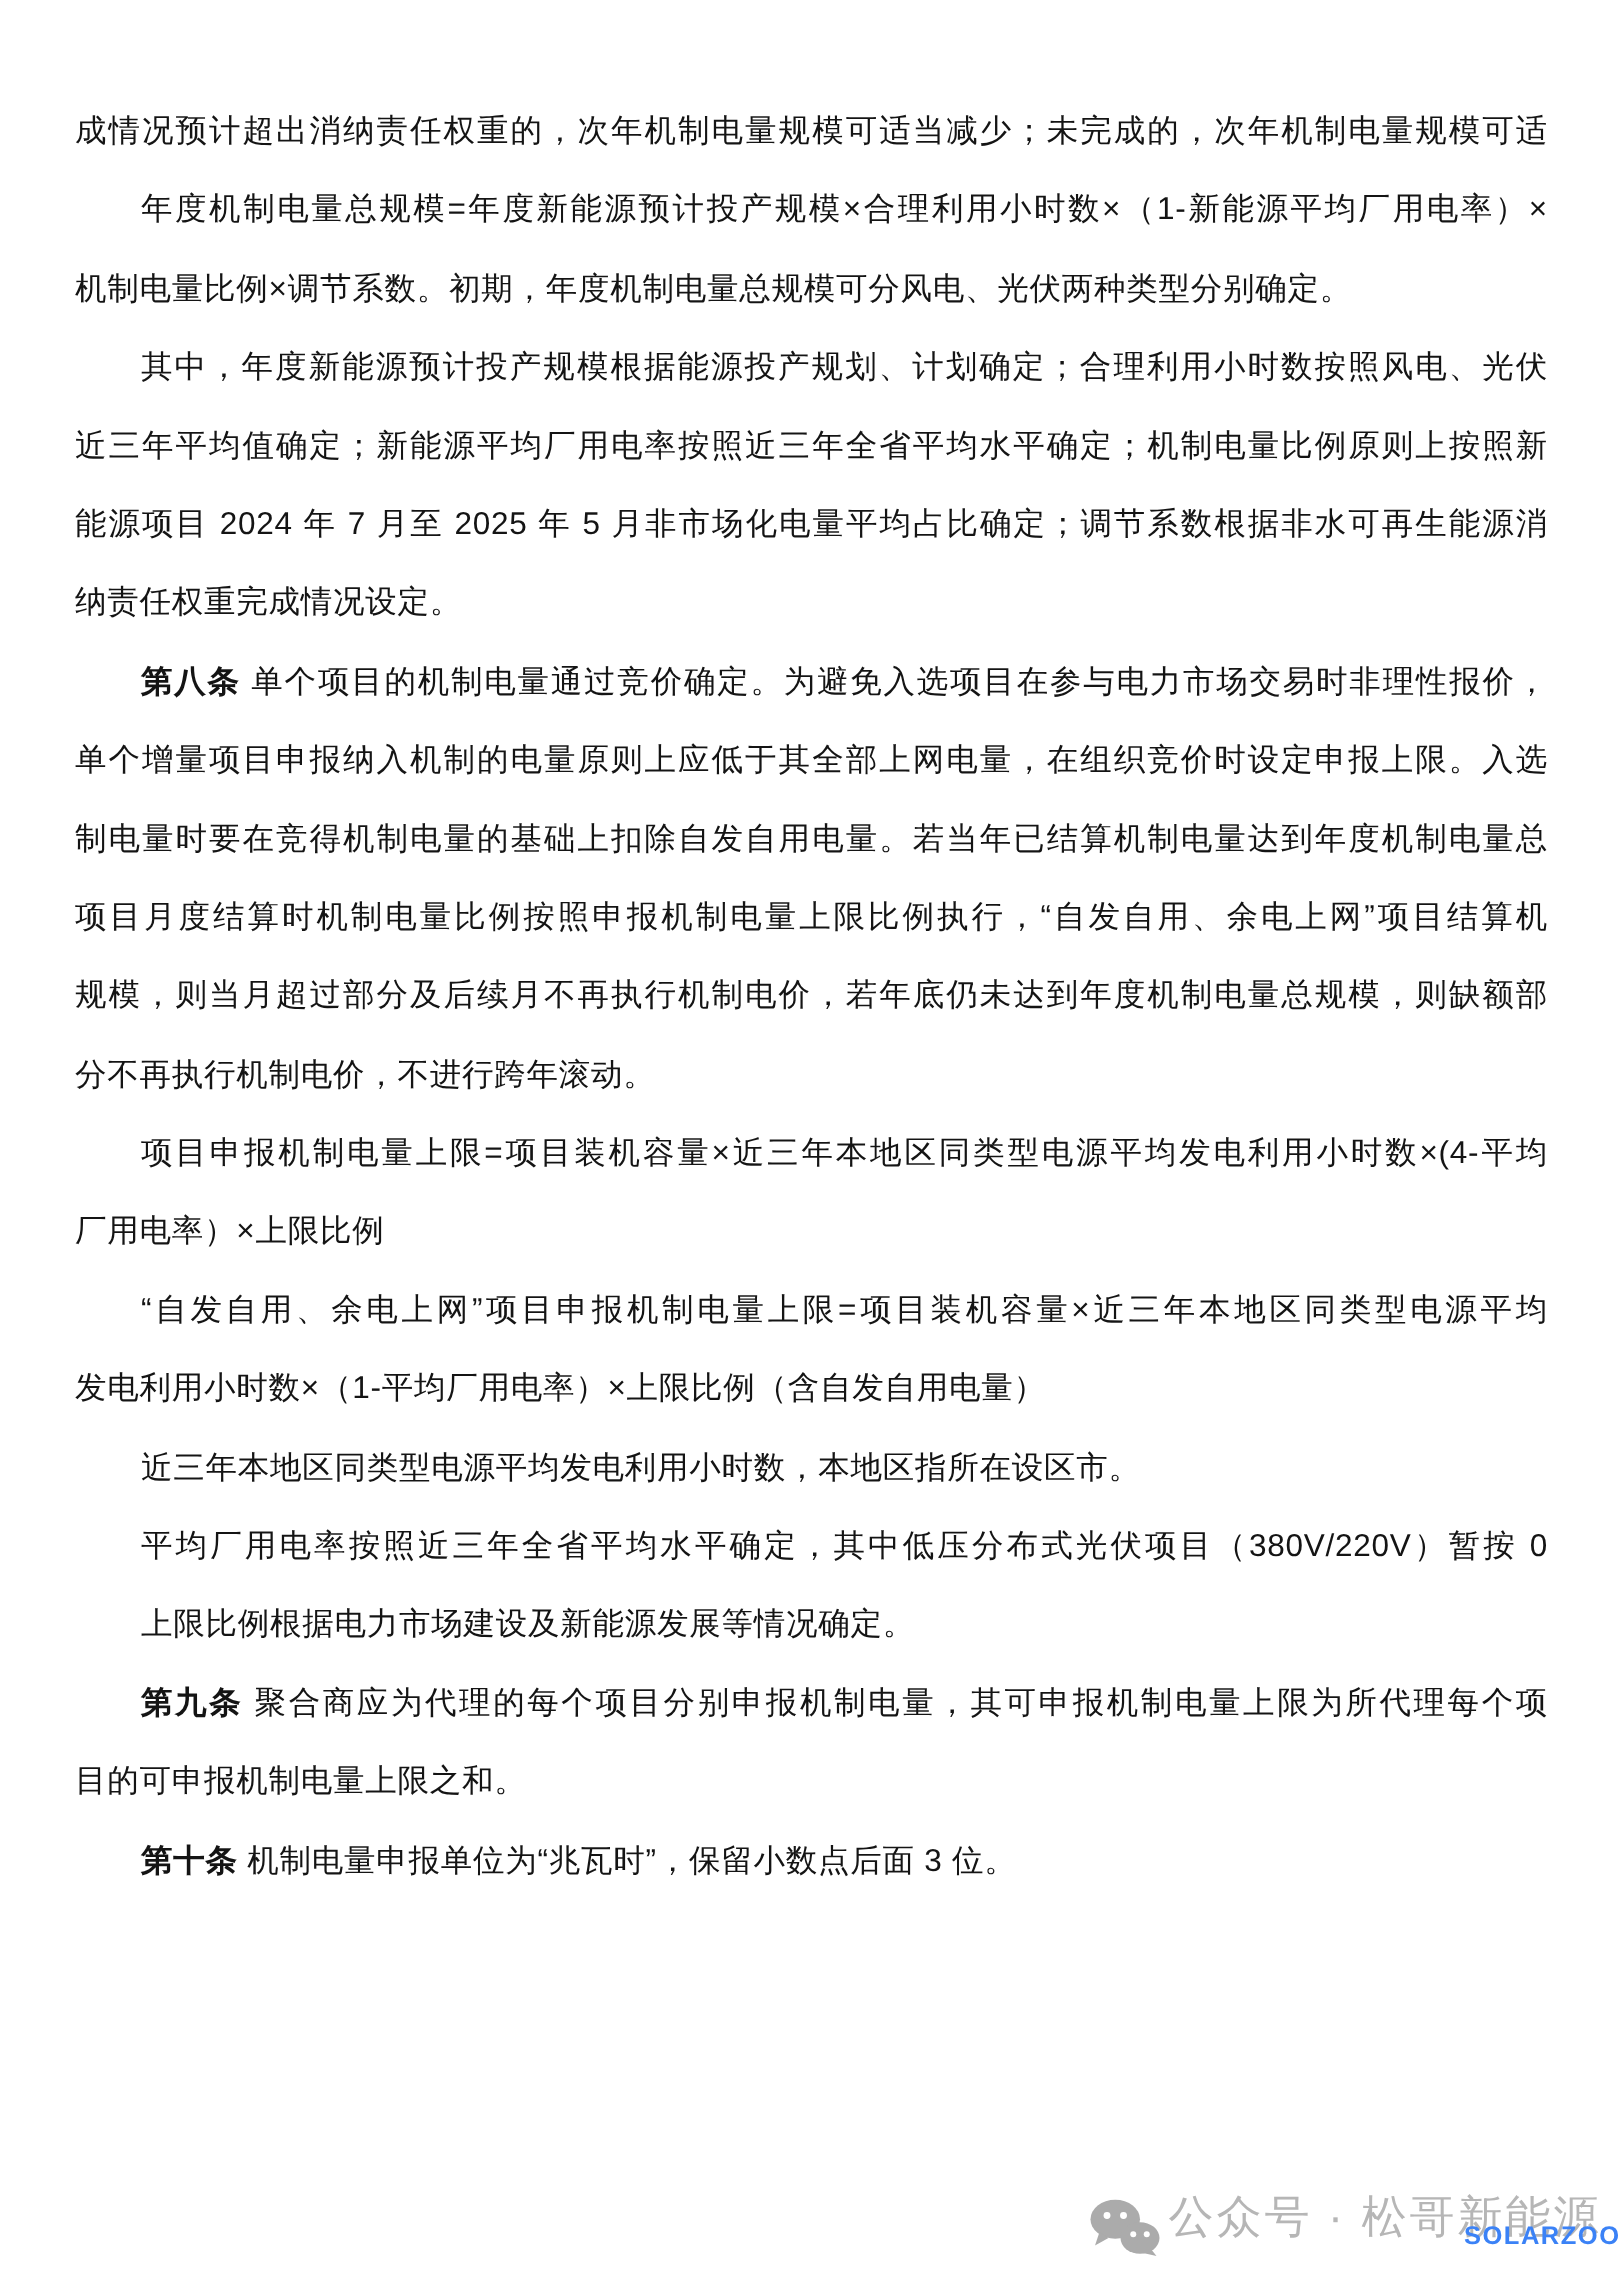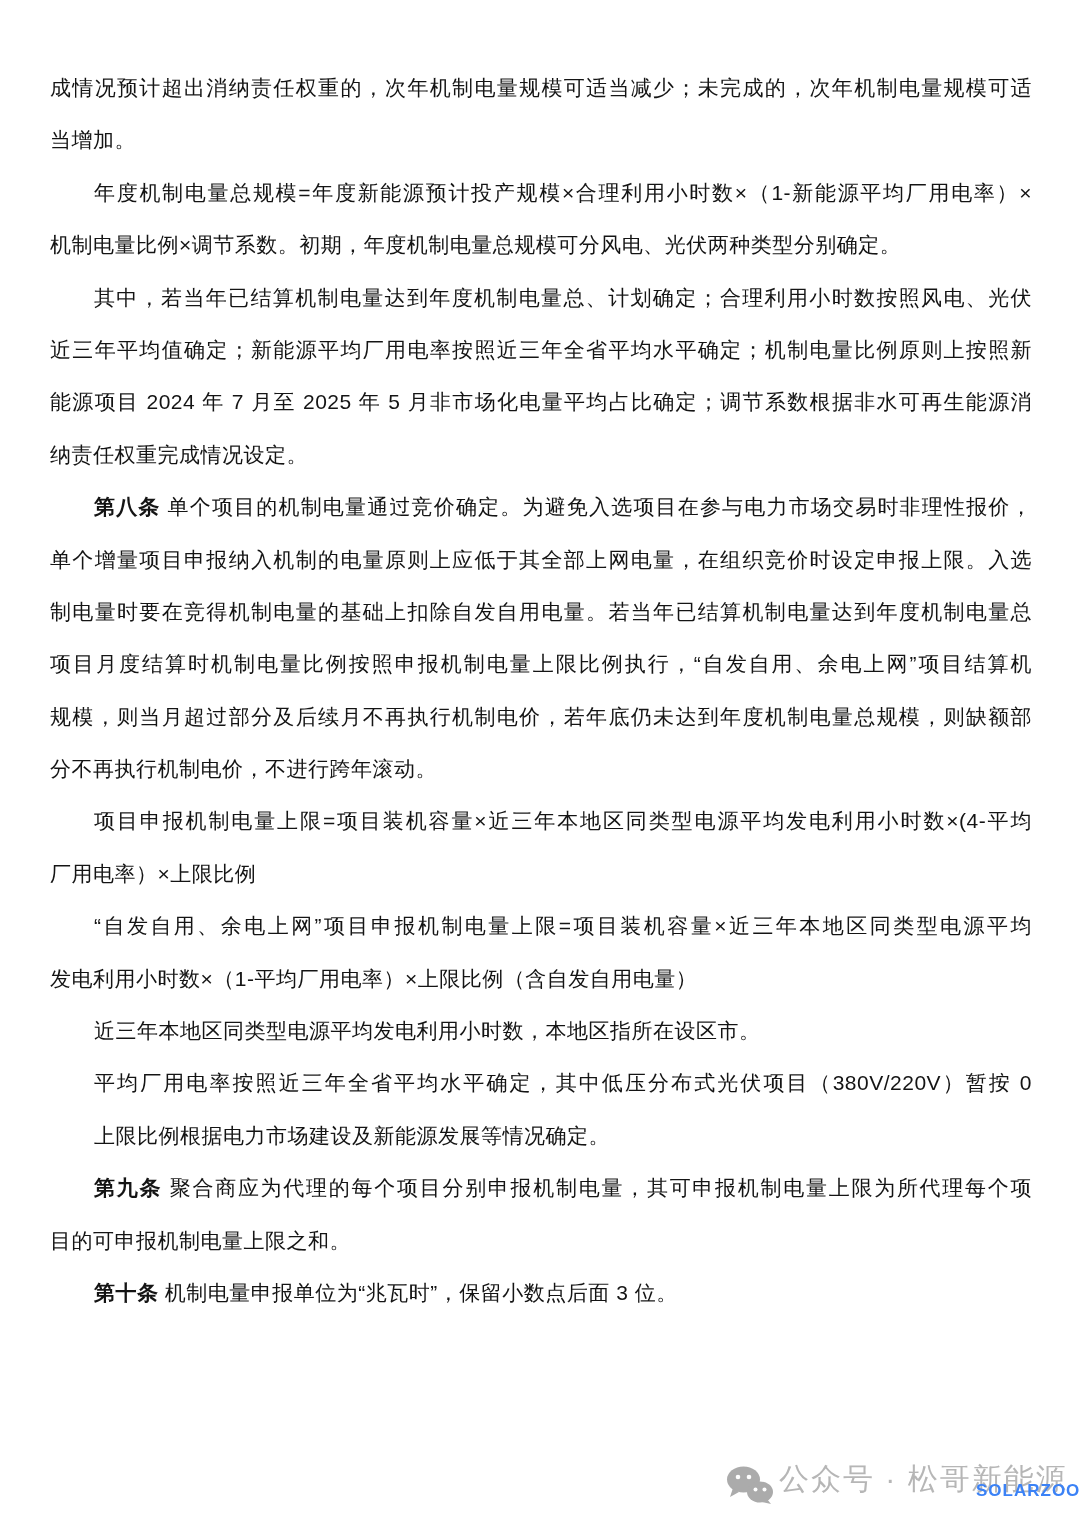--- a/index.html
+++ b/index.html
@@ -68,24 +68,23 @@
     z-index: 2;
   }
 </style>
 </head>
 <body>
 
 <div class="page">
 
   <div class="content" id="doc-lines">
       <div class="line fill">成情况预计超出消纳责任权重的，次年机制电量规模可适当减少；未完成的，次年机制电量规模可适</div>
-      <div class="line">当增加。</div>
       <div class="line ind fill">年度机制电量总规模=年度新能源预计投产规模×合理利用小时数×（1-新能源平均厂用电率）×</div>
       <div class="line">机制电量比例×调节系数。初期，年度机制电量总规模可分风电、光伏两种类型分别确定。</div>
-      <div class="line ind fill">其中，若当年已结算机制电量达到年度机制电量总、计划确定；合理利用小时数按照风电、光伏</div>
+      <div class="line ind fill">其中，年度新能源预计投产规模根据能源投产规划、计划确定；合理利用小时数按照风电、光伏</div>
       <div class="line fill">近三年平均值确定；新能源平均厂用电率按照近三年全省平均水平确定；机制电量比例原则上按照新</div>
       <div class="line fill">能源项目 2024 年 7 月至 2025 年 5 月非市场化电量平均占比确定；调节系数根据非水可再生能源消</div>
       <div class="line">纳责任权重完成情况设定。</div>
       <div class="line ind fill"><b>第八条</b> 单个项目的机制电量通过竞价确定。为避免入选项目在参与电力市场交易时非理性报价，</div>
       <div class="line fill">单个增量项目申报纳入机制的电量原则上应低于其全部上网电量，在组织竞价时设定申报上限。入选</div>
       <div class="line fill">制电量时要在竞得机制电量的基础上扣除自发自用电量。若当年已结算机制电量达到年度机制电量总</div>
       <div class="line fill">项目月度结算时机制电量比例按照申报机制电量上限比例执行，“自发自用、余电上网”项目结算机</div>
       <div class="line fill">规模，则当月超过部分及后续月不再执行机制电价，若年底仍未达到年度机制电量总规模，则缺额部</div>
       <div class="line">分不再执行机制电价，不进行跨年滚动。</div>
       <div class="line ind fill">项目申报机制电量上限=项目装机容量×近三年本地区同类型电源平均发电利用小时数×(4-平均</div>

